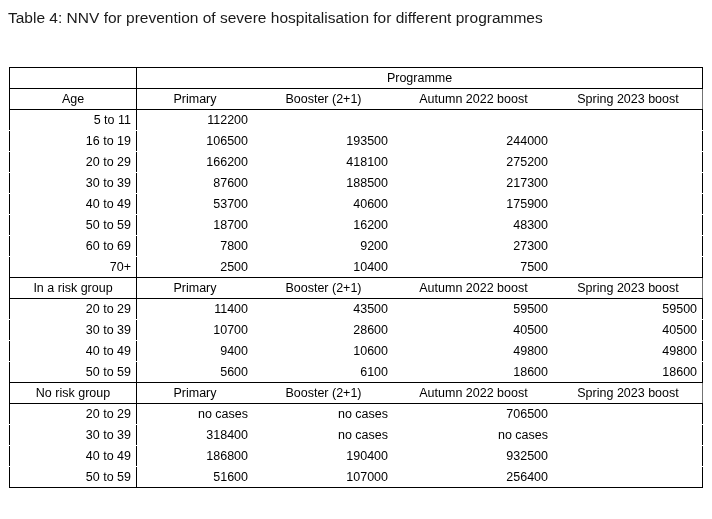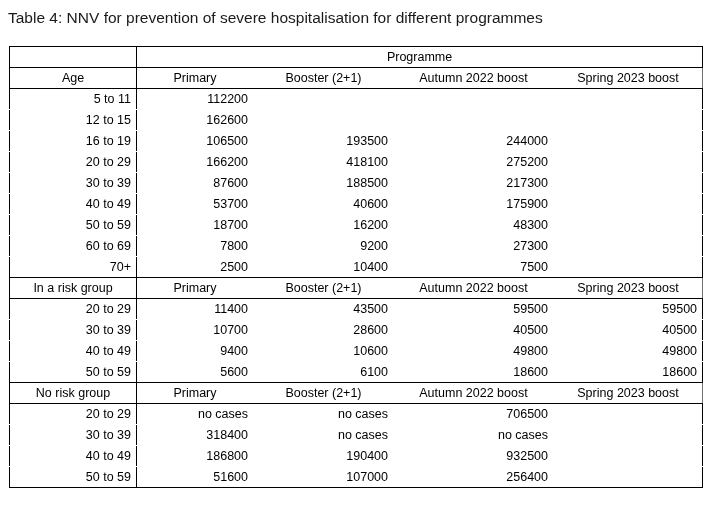--- a/index.html
+++ b/index.html
@@ -25,21 +25,21 @@
     left: 8px;
     top: 8px;
     font-size: 15.5px;
     line-height: 20px;
     color: #1a1a1a;
     white-space: nowrap;
   }
   table.nnv {
     position: absolute;
     left: 9px;
-    top: 46px;
+    top: 67px;
     width: 693px;
     border-collapse: collapse;
     font-size: 12.5px;
     table-layout: fixed;
   }
   table.nnv col.c0 { width: 127px; }
   table.nnv col.c1 { width: 117px; }
   table.nnv col.c2 { width: 140px; }
   table.nnv col.c3 { width: 160px; }
   table.nnv col.c4 { width: 149px; }
@@ -143,27 +143,20 @@
           <td class="val hdr last">Spring 2023 boost</td>
         </tr>
         <tr class="datarow firstofblock">
           <td class="lbl">5 to 11</td>
           <td class="val first">112200</td>
           <td class="val"></td>
           <td class="val"></td>
           <td class="val last"></td>
         </tr>
         <tr class="datarow">
-          <td class="lbl">12 to 15</td>
-          <td class="val first">162600</td>
-          <td class="val"></td>
-          <td class="val"></td>
-          <td class="val last"></td>
-        </tr>
-        <tr class="datarow">
           <td class="lbl">16 to 19</td>
           <td class="val first">106500</td>
           <td class="val">193500</td>
           <td class="val">244000</td>
           <td class="val last"></td>
         </tr>
         <tr class="datarow">
           <td class="lbl">20 to 29</td>
           <td class="val first">166200</td>
           <td class="val">418100</td>

